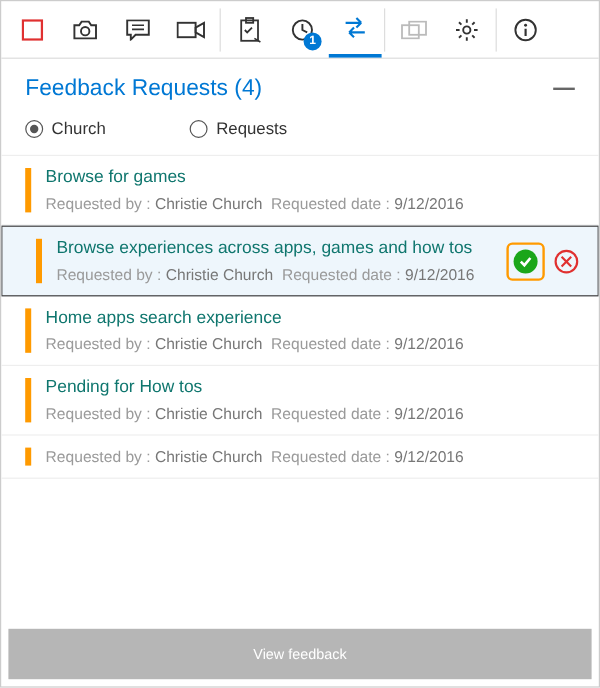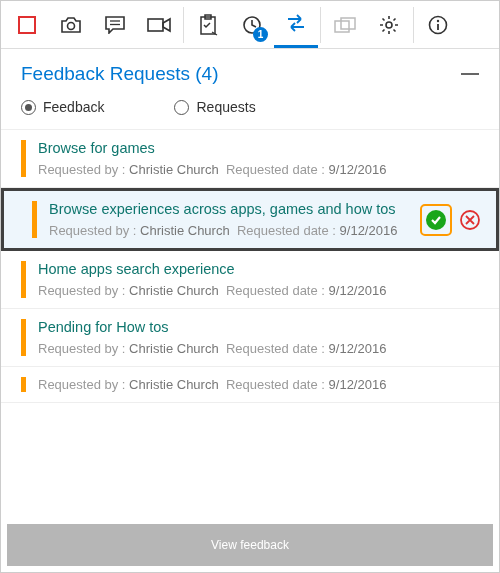--- a/index.html
+++ b/index.html
@@ -113,21 +113,21 @@
   }
   .item {
     display: flex;
     align-items: stretch;
     padding: 10px 14px 10px 20px;
     border-bottom: 1px solid #eee;
     position: relative;
   }
   .item.selected {
     background: #eef6fc;
-    border: 3px solid #404040;
+    border: 1px solid #404040;
     padding-left: 28px;
   }
   .bar {
     width: 5px;
     background: #ff9a00;
     margin-right: 12px;
     flex-shrink: 0;
   }
   .item-body {
     flex: 1;
@@ -274,21 +274,21 @@
 </div>
 
 <div class="header">
   <h1>Feedback Requests (4)</h1>
   <div class="collapse"></div>
 </div>
 
 <div class="filters">
   <div class="radio">
     <span class="radio-circle checked"></span>
-    <span>Feedback</span>
+    <span>Church</span>
   </div>
   <div class="radio">
     <span class="radio-circle"></span>
     <span>Requests</span>
   </div>
 </div>
 
 <div class="list" id="list">
     <div class="item">
       <div class="bar"></div>

